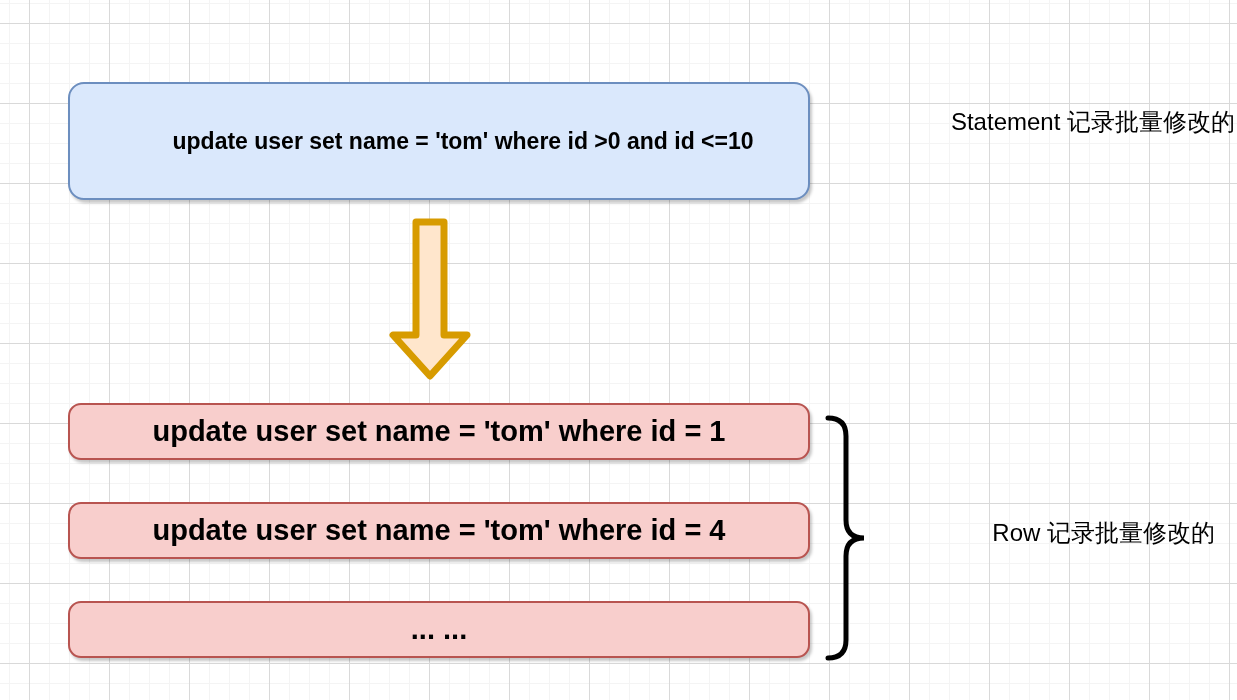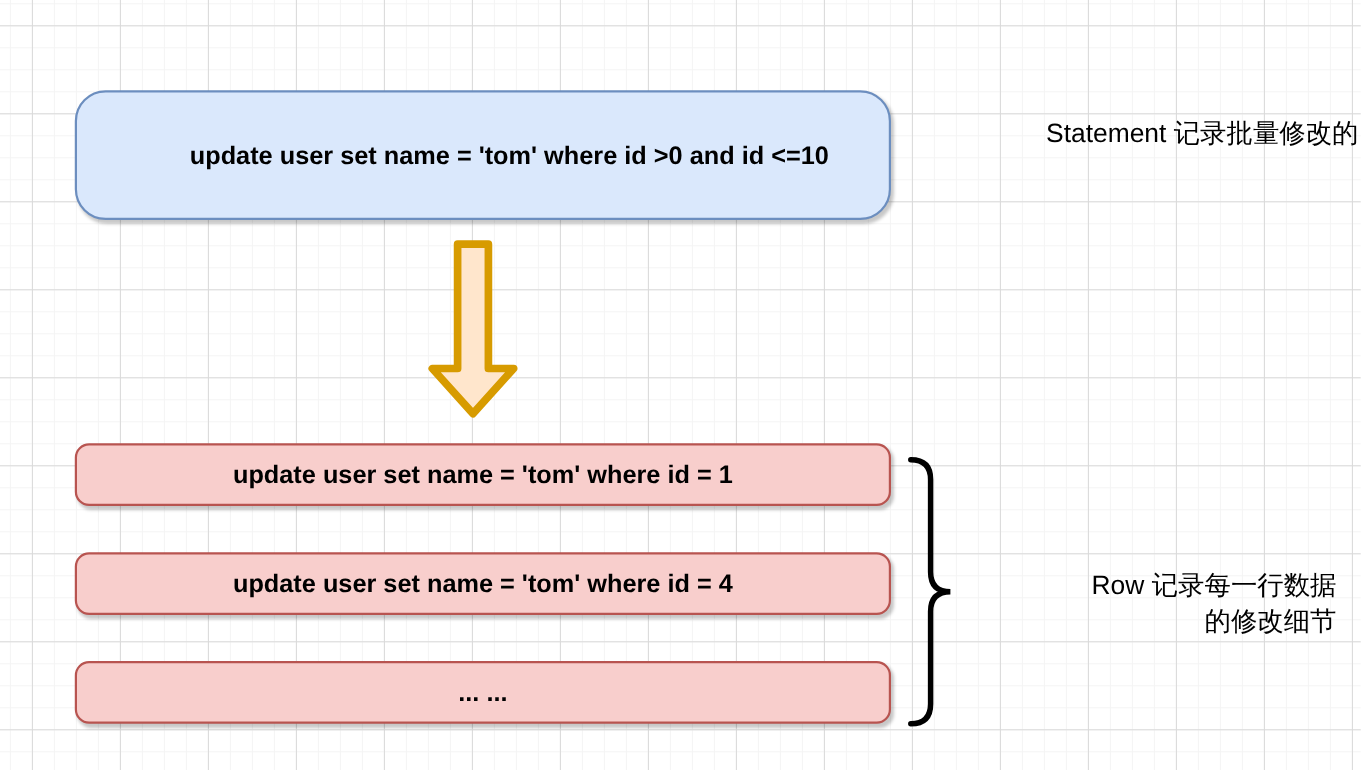--- a/index.html
+++ b/index.html
@@ -30,35 +30,35 @@
     color: #000000;
     box-sizing: border-box;
     box-shadow: 2px 3px 3px rgba(0,0,0,0.22);
   }
 
   .statement-box {
     left: 68px;
     top: 82px;
     width: 742px;
     height: 118px;
-    border-radius: 28px;
+    border-radius: 16px;
     background: #dae8fc;
     border: 2px solid #6c8ebf;
     font-size: 23px;
     padding-left: 48px;
   }
 
   .row-box {
     left: 68px;
     width: 742px;
     height: 57px;
     border-radius: 13px;
     background: #f8cecc;
     border: 2px solid #b85450;
-    font-size: 23px;
+    font-size: 29px;
   }
   .row-box-1 { top: 403px; }
   .row-box-2 { top: 502px; }
   .row-box-3 { top: 601px; }
 
   .annotation {
     position: absolute;
     text-align: right;
     font-weight: 400;
     color: #000000;
@@ -98,17 +98,16 @@
 
   <div class="shape row-box row-box-3">
     <span>... ...</span>
   </div>
 
   <svg class="brace-svg" width="48" height="248" viewBox="0 0 48 248" aria-hidden="true">
     <path d="M4,4 Q22,4 22,22 L22,106 Q22,124 40,124 Q22,124 22,142 L22,226 Q22,244 4,244" fill="none" stroke="#000000" stroke-width="5" stroke-linecap="round"></path>
   </svg>
 
   <div class="annotation row-annotation">
-    <div>Row 记录每一行数据</div>
-    <div>的修改细节</div>
+    <div>Row 记录批量修改的</div>
   </div>
 
 </div>
 
 </body></html>

